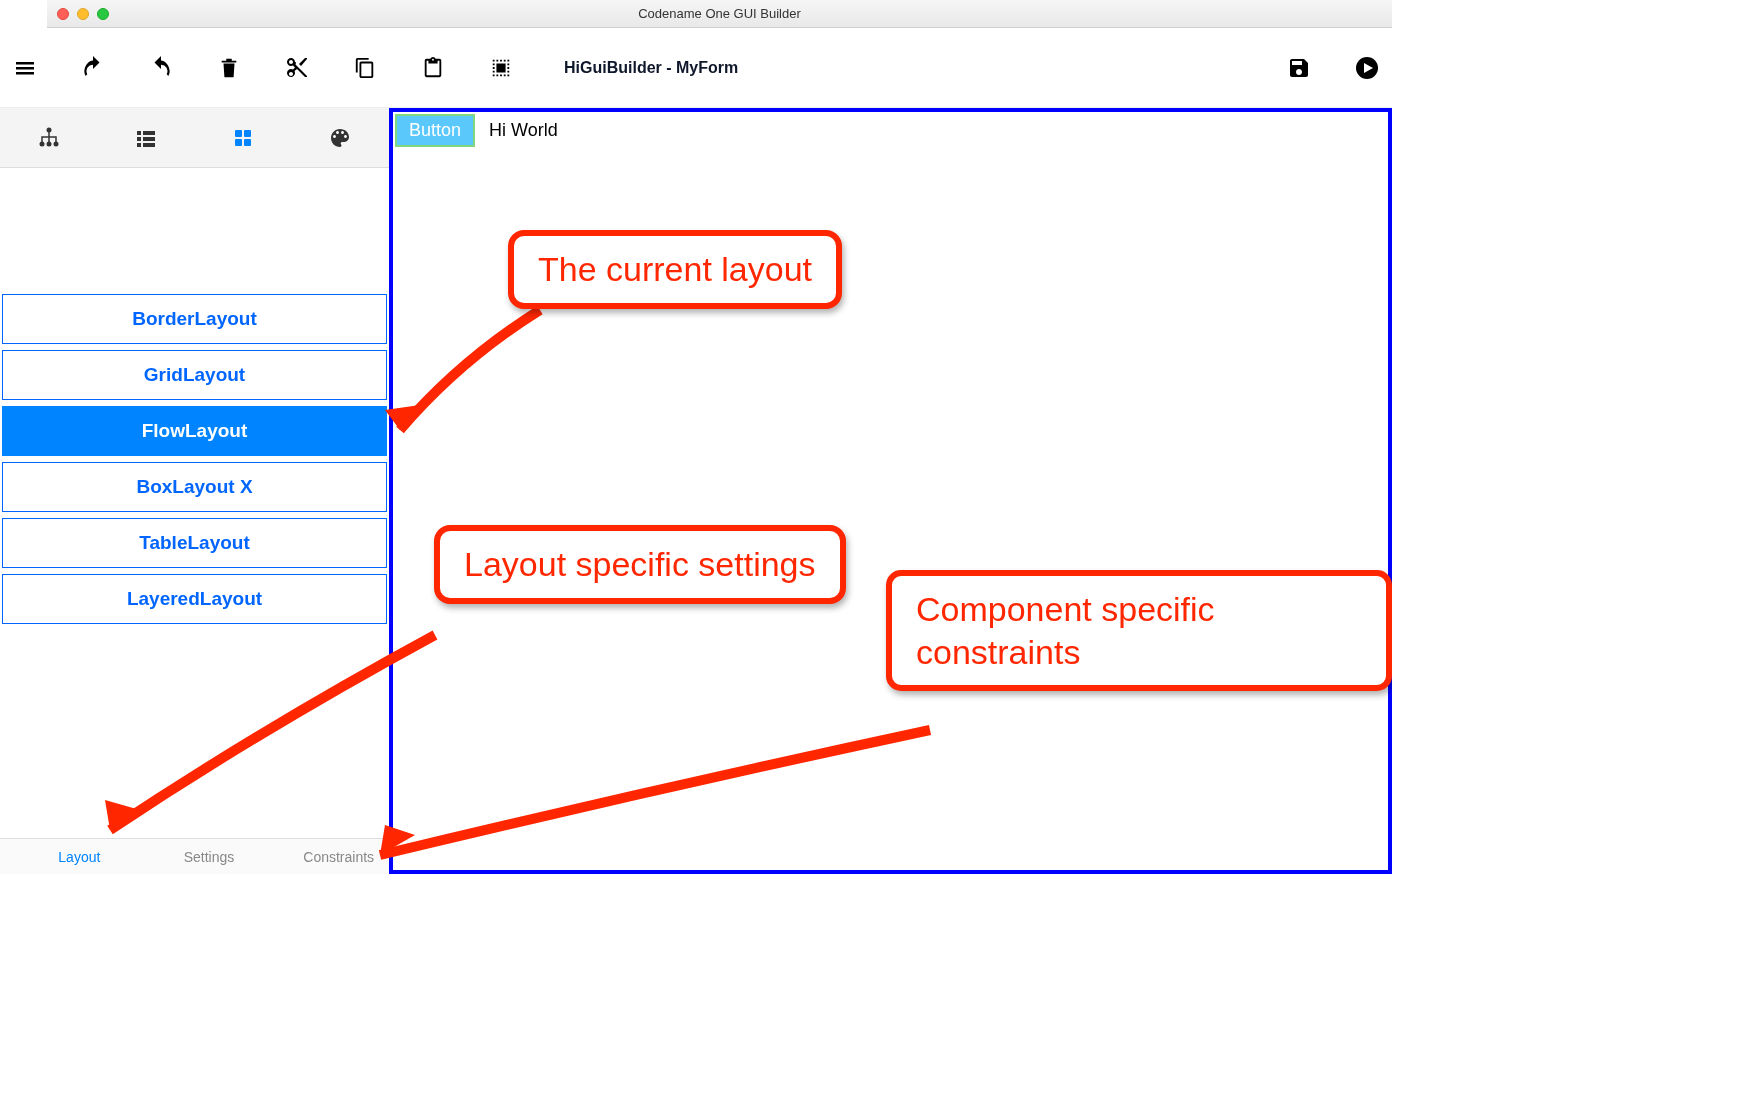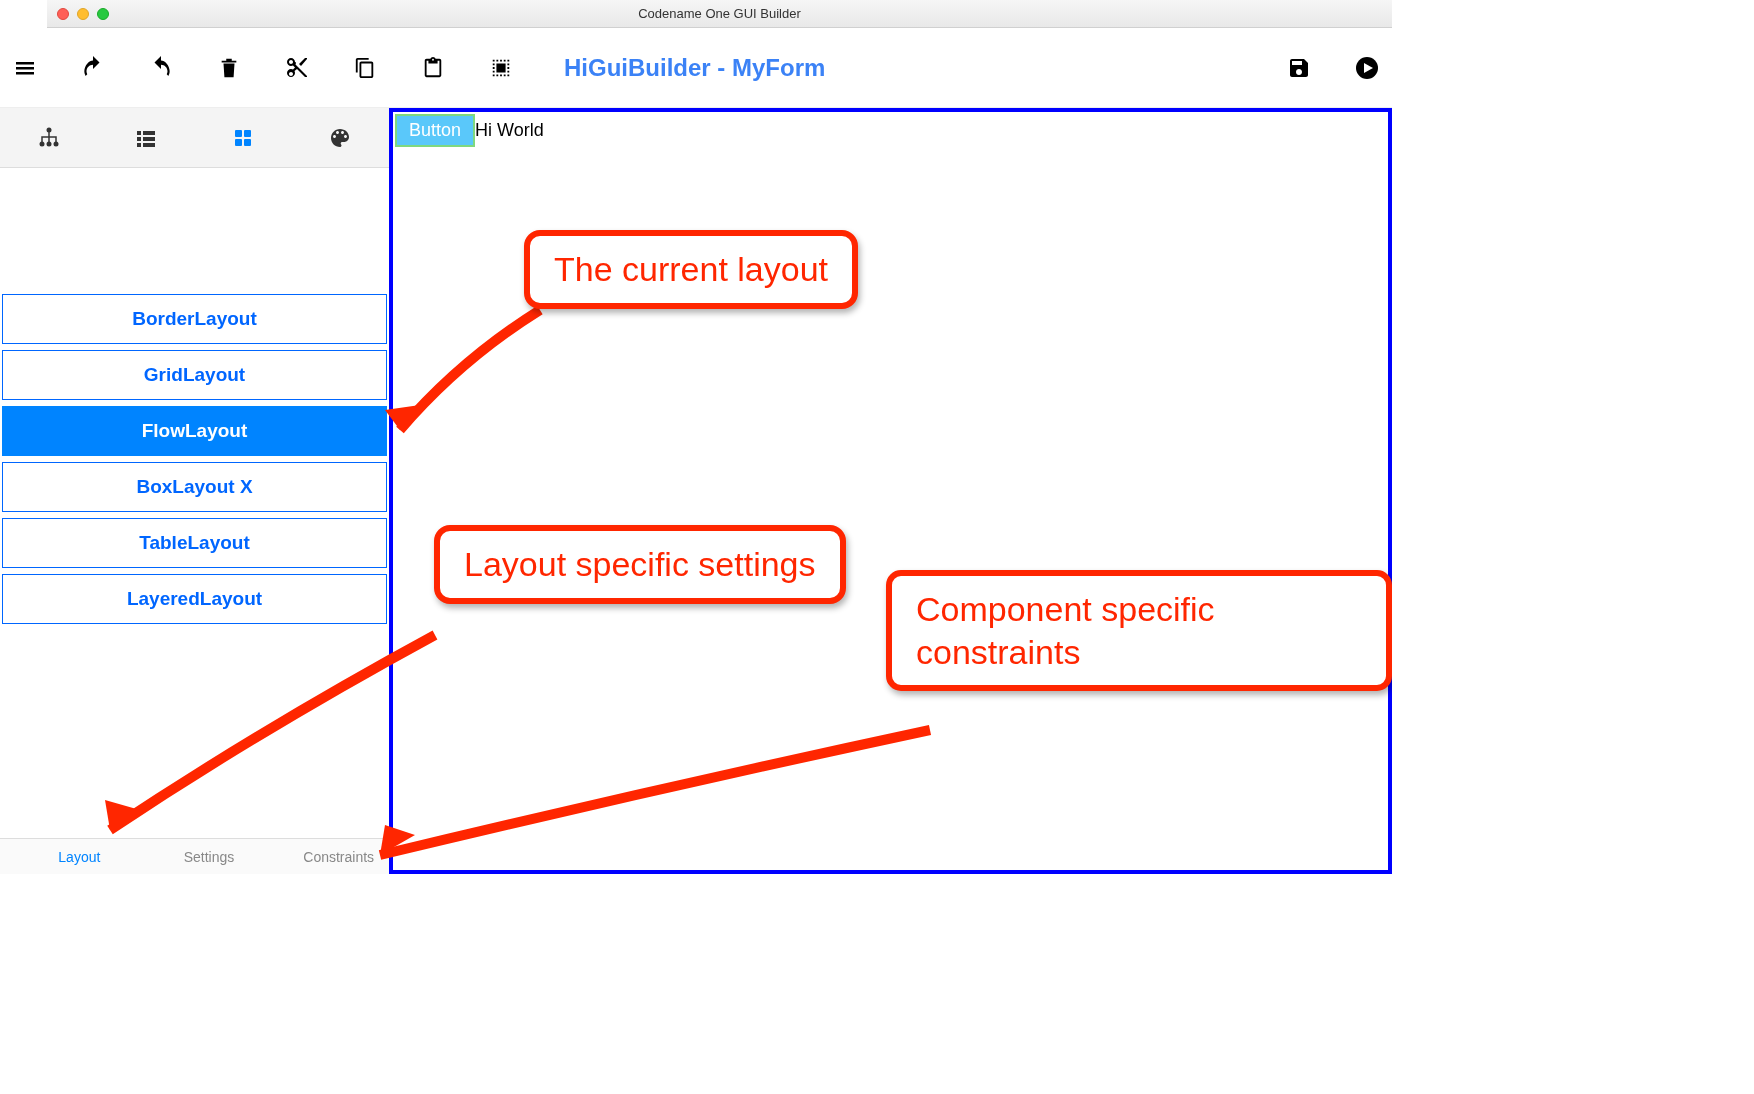--- a/index.html
+++ b/index.html
@@ -9,41 +9,41 @@
   .traffic { display: flex; gap: 8px; }
   .traffic .dot { width: 12px; height: 12px; border-radius: 50%; }
   .dot.red { background: #ff5f57; border: 0.5px solid #e1493f; }
   .dot.yellow { background: #ffbd2e; border: 0.5px solid #e0a528; }
   .dot.green { background: #28c940; border: 0.5px solid #1aab29; }
   .wintitle { position: absolute; left: 0; right: 0; text-align: center; font-size: 13px; color: #333; }
   
   .toolbar { height: 80px; background: #fff; display: flex; align-items: center; padding: 0 10px; gap: 38px; border-bottom: 1px solid #eee; }
   .tool-btn { width: 30px; height: 30px; display: flex; align-items: center; justify-content: center; cursor: pointer; }
   .tool-btn svg { fill: #000; }
-  .doc-title { font-size: 24px; font-weight: bold; color: #3b82f6; margin-left: 10px; }
+  .doc-title { font-size: 16px; font-weight: bold; color: #0f172a; margin-left: 10px; }
   .spacer { flex: 1; }
   
   .main { display: flex; height: calc(100% - 108px); }
   
   .sidebar { width: 393px; background: #fff; display: flex; flex-direction: column; border-right: 4px solid #0000ff; }
   .sidebar-tabs { height: 60px; background: #f4f4f4; display: flex; align-items: center; justify-content: space-around; border-bottom: 1px solid #ddd; }
   .side-tab { padding: 6px 12px; cursor: pointer; display: flex; align-items: center; justify-content: center; }
   .side-tab.selected svg { fill: #0084ff; }
   .side-tab svg { fill: #333; }
   
   .layout-list { flex: 1; padding-top: 120px; }
   .layout-item { height: 50px; margin: 6px 2px; border: 1px solid #0066ff; background: #fff; display: flex; align-items: center; justify-content: center; color: #0066ff; font-size: 19px; font-weight: bold; cursor: pointer; }
   .layout-item.selected { background: #0084ff; color: #fff; border-color: #0084ff; }
   
   .bottom-tabs { height: 36px; border-top: 1px solid #ddd; background: #fafafa; display: flex; }
   .bottom-tab { flex: 1; display: flex; align-items: center; justify-content: center; font-size: 14px; color: #888; cursor: pointer; padding-left: 29px; }
   .bottom-tab.active { color: #0084ff; }
   
   .canvas { flex: 1; background: #fff; border: 4px solid #0000ff; border-left: none; position: relative; }
-  .canvas-row { display: flex; align-items: center; gap: 0; padding: 2px; }
+  .canvas-row { display: flex; align-items: center; gap: 14px; padding: 2px; }
   .comp-button { background: #5ac8fa; color: #fff; padding: 4px 12px; font-size: 18px; border: 2px solid #7fd87f; }
   .comp-label { font-size: 18px; color: #000; }
   
   .callout { position: absolute; background: #fff; border: 6px solid #ff2600; border-radius: 16px; padding: 12px 24px; color: #ff2600; font-size: 34px; line-height: 1.25; box-shadow: 2px 4px 6px rgba(0,0,0,0.3); z-index: 10; }
   .arrow-svg { position: absolute; overflow: visible; z-index: 9; }
   .arrow-path { stroke: #ff2600; stroke-width: 10; fill: none; }
   .arrow-head { fill: #ff2600; }
 </style>
 </head>
 <body>
@@ -167,21 +167,21 @@
   </div>
 
   <div class="canvas">
     <div class="canvas-row">
       <div class="comp-button">Button</div>
       <div class="comp-label">Hi World</div>
     </div>
   </div>
 </div>
 
-<div class="callout" style="left:524px; top:230px;">The current layout</div>
+<div class="callout" style="left:508px; top:230px;">The current layout</div>
 <svg class="arrow-svg" style="left:360px; top:300px;" width="200" height="150">
   <path class="arrow-path" d="M180,10 Q100,60 40,130"></path>
   <polygon class="arrow-head" points="40,130 60,105 25,110"></polygon>
 </svg>
 
 <div class="callout" style="left:434px; top:525px;">Layout specific settings</div>
 <svg class="arrow-svg" style="left:60px; top:620px;" width="390" height="230">
   <path class="arrow-path" d="M375,15 Q200,110 50,210"></path>
   <polygon class="arrow-head" points="50,210 80,190 45,180"></polygon>
 </svg>

